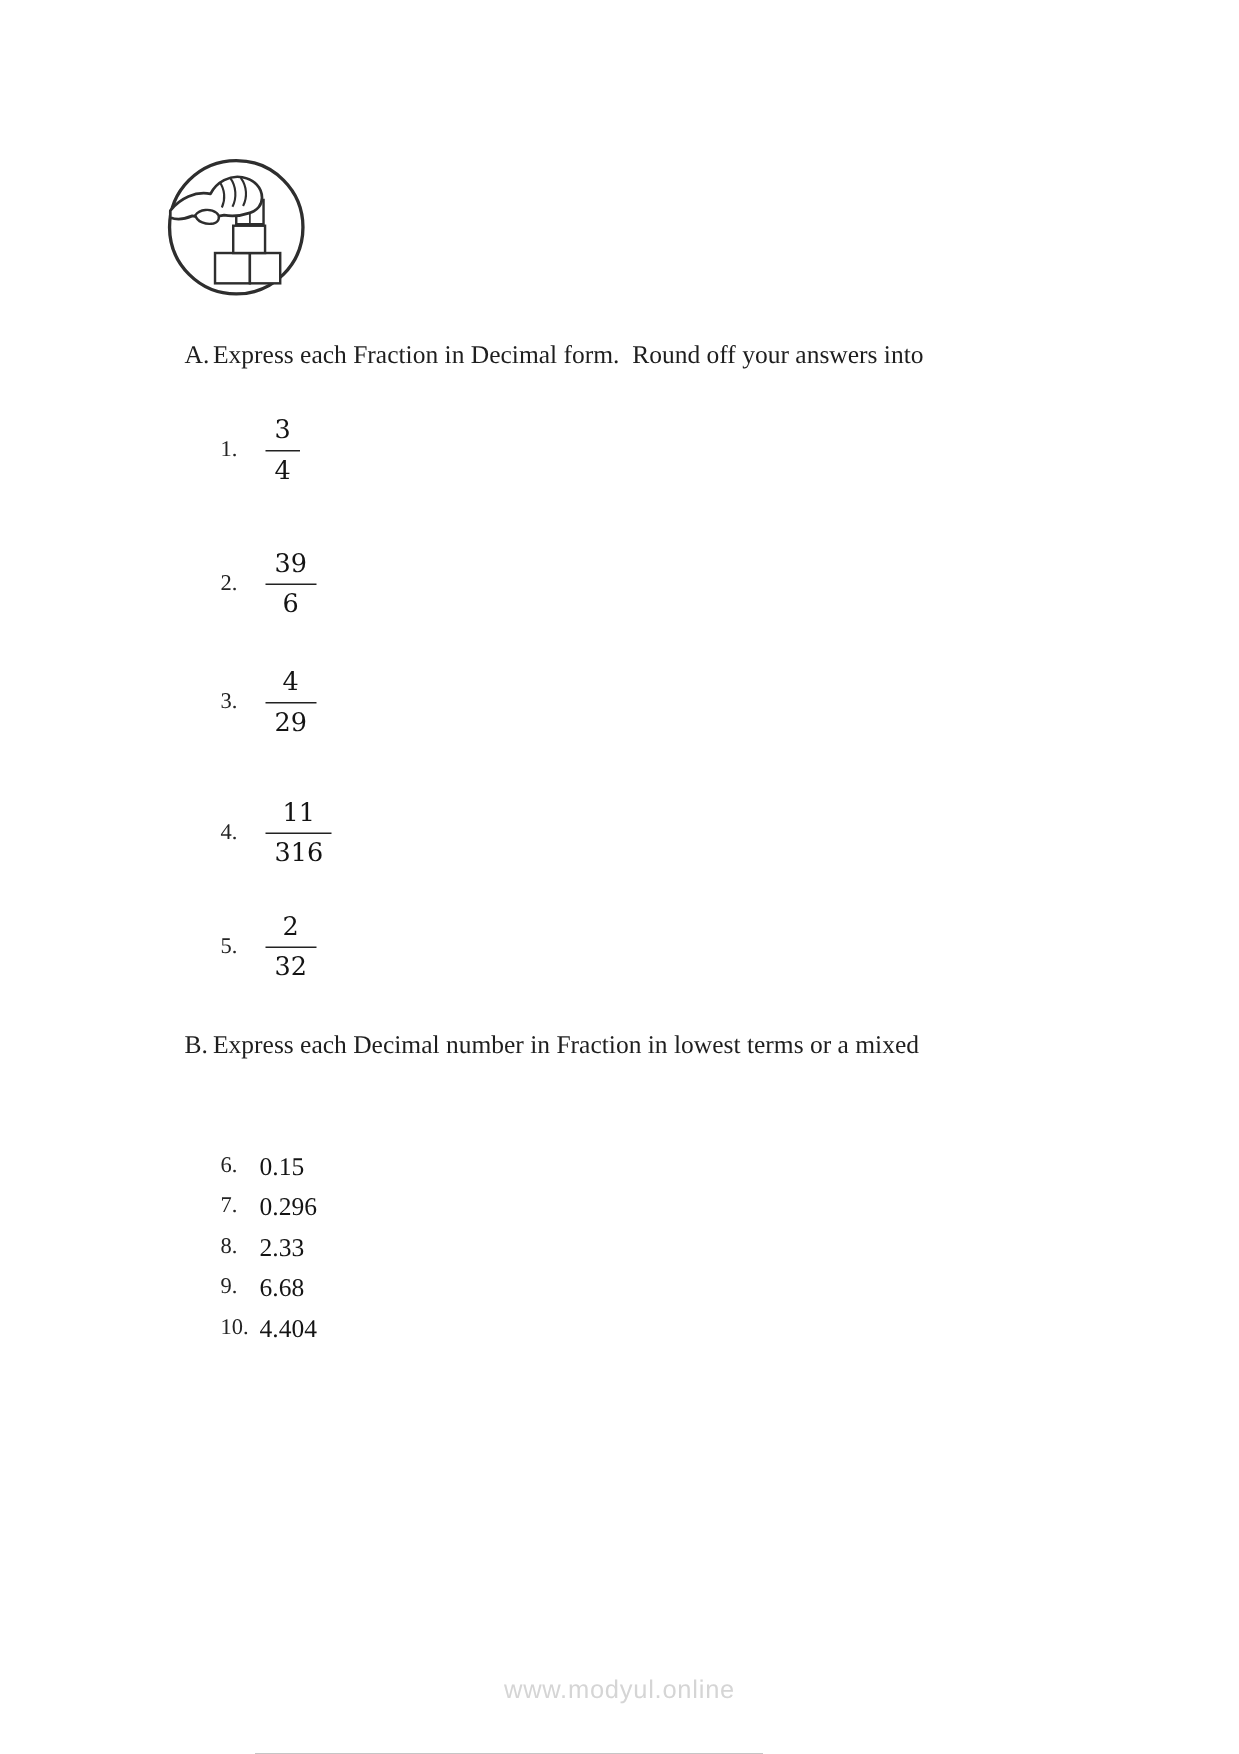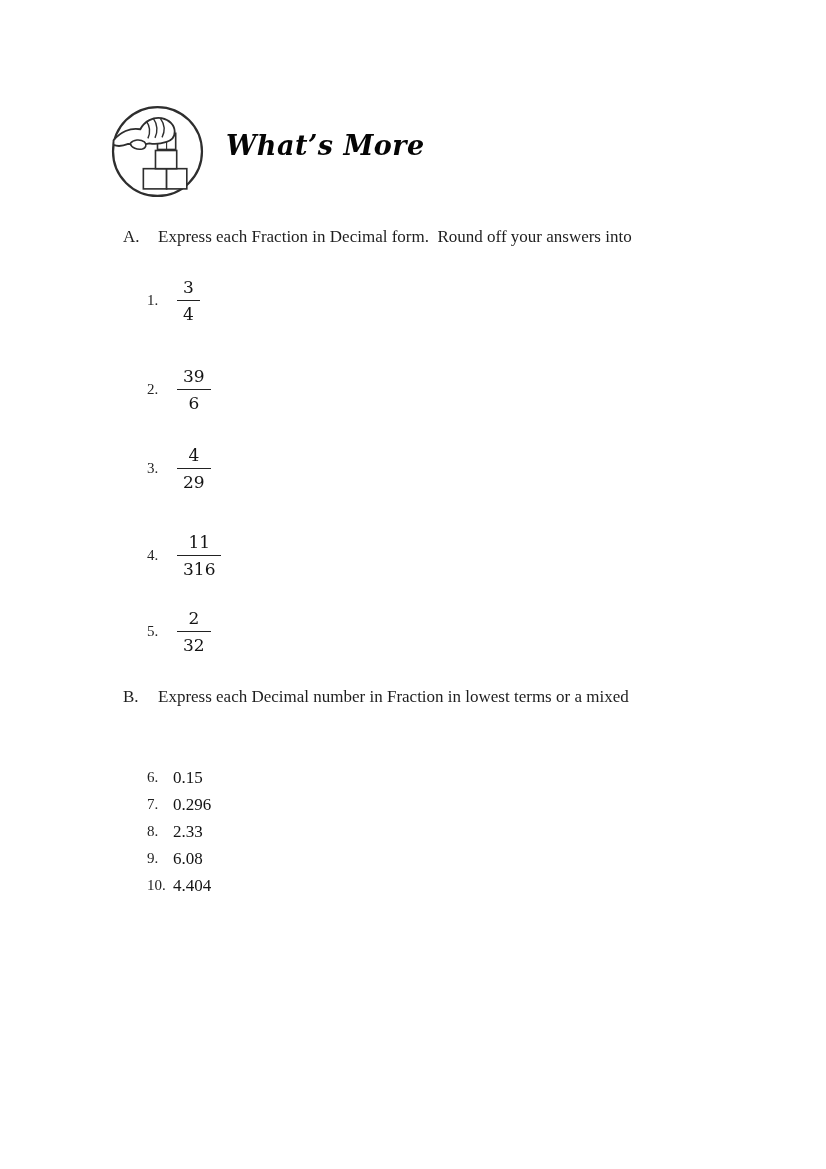--- a/index.html
+++ b/index.html
@@ -18,21 +18,21 @@
     position:absolute;left:226px;top:130px;
     font-family:"DejaVu Serif", serif;
     font-size:27px;font-weight:bold;font-style:italic;
     color:#050505;letter-spacing:0.5px;
   }
   
   .section{position:absolute;left:123px;width:580px;font-size:17px;line-height:28px;}
   .section-a{top:223px;}
   .section-b{top:683px;}
   .sec-label{position:absolute;left:0;top:0;}
-  .sec-lines{margin-left:35px;}
+  .sec-lines{margin-left:19px;}
   .instr-line{white-space:pre;display:block;}
   
   .frac-item{position:absolute;left:147px;display:flex;align-items:center;}
   .fi-1{top:277px;} .fi-2{top:366px;} .fi-3{top:445px;} .fi-4{top:532px;} .fi-5{top:608px;}
   .item-no{width:30px;font-size:15px;color:#242424;flex:0 0 auto;}
   .frac{
     display:inline-block;text-align:center;
     font-family:"DejaVu Serif", serif;font-size:17px;color:#141414;
   }
   .frac .num{display:block;padding:0 6px 3px;}
@@ -67,21 +67,20 @@
       <line x1="56" y1="29" x2="56" y2="45" stroke="#2e2e2e" stroke-width="1.1"></line>
 
       <path d="M3.5,36 C10,28 20,23 30,25 C34,17 43,12.5 51,14 C59,15.5 64,21 64,27.5 C64,32 61,36 56,37.5 C50,39.5 44,40 39,39 C31,41 24,41 18,39.5 C12,42 7,42 3.5,40.5 Z" fill="#ffffff" stroke="#2e2e2e" stroke-width="1.8" stroke-linejoin="round"></path>
       <path d="M50,14.5 C54,20 54.5,27 51.5,33" fill="none" stroke="#2e2e2e" stroke-width="1.4"></path>
       <path d="M43,14.5 C47,20 47.5,27.5 44.5,33.5" fill="none" stroke="#2e2e2e" stroke-width="1.4"></path>
       <path d="M36,17 C39.5,22 40,28.5 37.5,34" fill="none" stroke="#2e2e2e" stroke-width="1.4"></path>
       <path d="M20,39 C23,35 30,34.5 34,37.5 C36.5,39.5 36,43.5 32,44.5 C27,45.5 21,43.5 20,39 Z" fill="#ffffff" stroke="#2e2e2e" stroke-width="1.6"></path>
     </svg>
   </div>
 
-  <div class="page-title">What’s More</div>
 
   <div class="section section-a">
     <span class="sec-label">A.</span>
     <div class="sec-lines">
       <span class="instr-line">Express each Fraction in Decimal form.  Round off your answers into</span>
     </div>
   </div>
 
   <div class="frac-item fi-1">
     <span class="item-no">1.</span>
@@ -138,22 +137,23 @@
     <div class="b-item">
       <span class="item-no">7.</span>
       <span class="b-val">0.296</span>
     </div>
     <div class="b-item">
       <span class="item-no">8.</span>
       <span class="b-val">2.33</span>
     </div>
     <div class="b-item">
       <span class="item-no">9.</span>
-      <span class="b-val">6.08</span>
+      <span class="b-val">6.68</span>
     </div>
     <div class="b-item">
       <span class="item-no">10.</span>
       <span class="b-val">4.404</span>
     </div>
   </div>
 
+  <div class="watermark">www.modyul.online</div>
 
 </div>
 
 </body></html>

